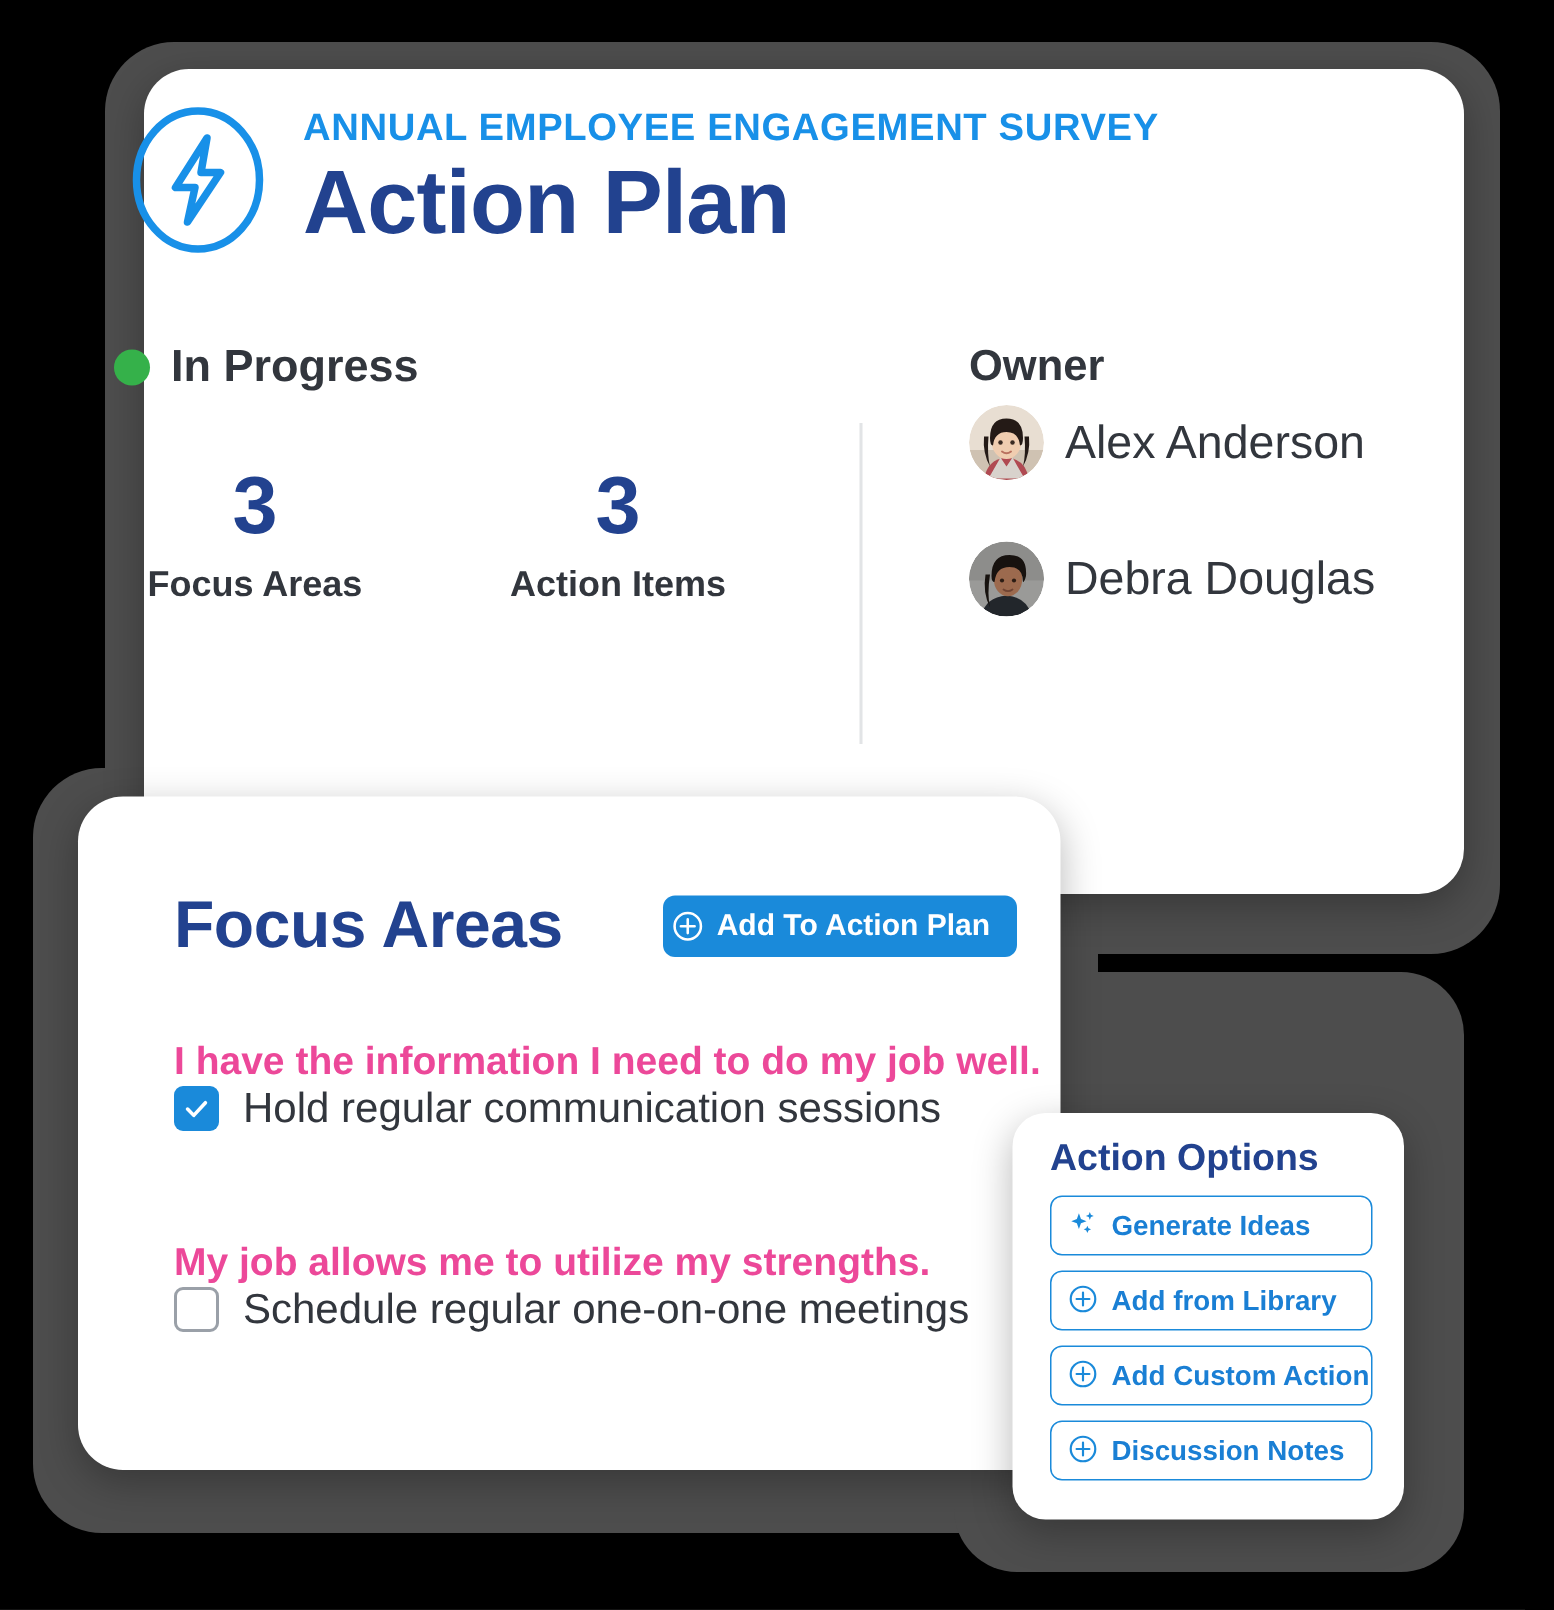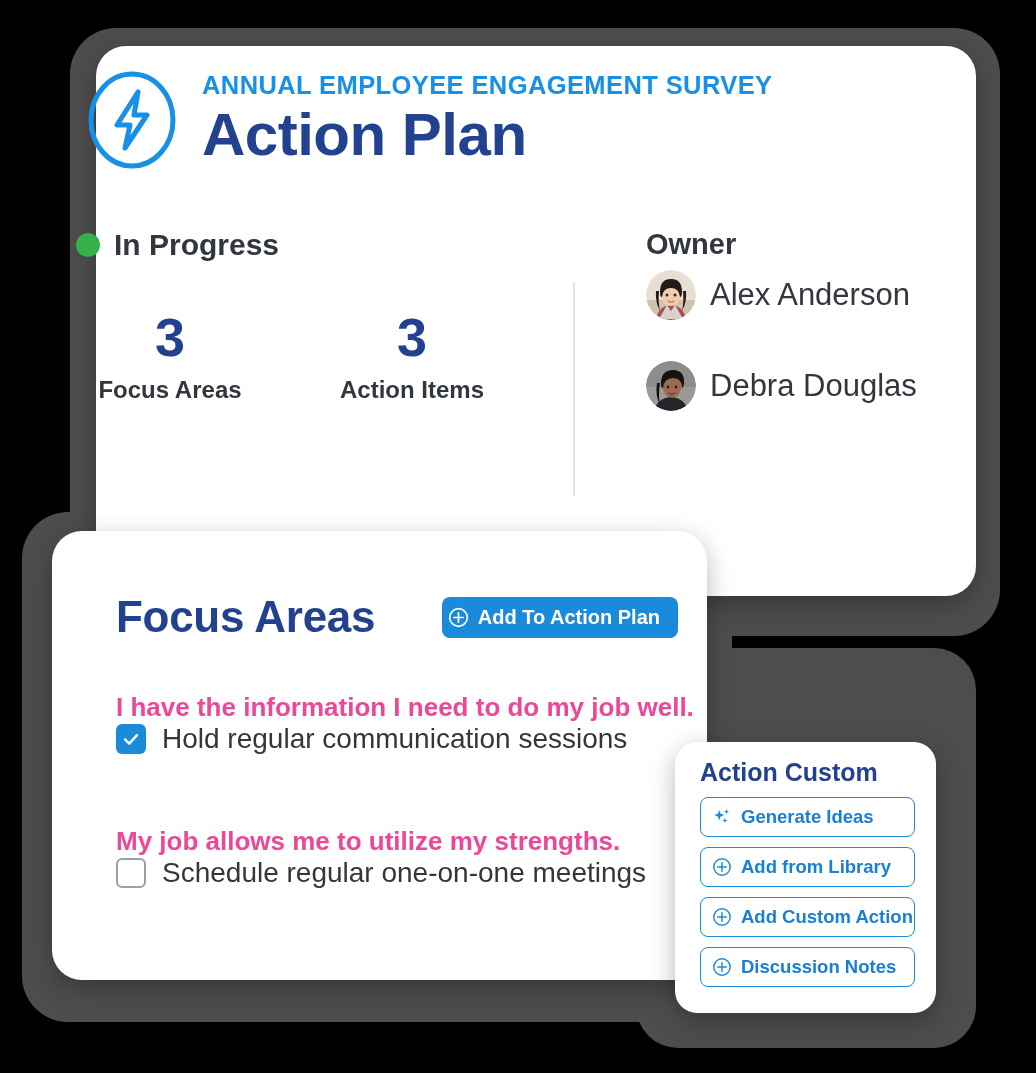--- a/index.html
+++ b/index.html
@@ -110,21 +110,21 @@
     display:flex; align-items:center; justify-content:center;
   }
   .checkbox.checked { background:#1a8ada; }
   .checkbox.unchecked { background:#fff; border:2px solid #9aa0a8; }
   .action-text { font-size:28px; color:#32363d; }
 
   
   .options-inner { position:absolute; left:700px; top:758px; width:215px; }
   .options-title { font-size:25px; font-weight:700; color:#22428f; }
   .opt-btn {
-    display:flex; align-items:center; gap:9px;
+    display:flex; align-items:flex-start; gap:9px;
     width:100%; margin-top:10px;
     border:1.6px solid #1a8ada; border-radius:8px;
     background:#fff; color:#1a7fd4;
     font-size:18.5px; font-weight:600; font-family:"Liberation Sans", sans-serif;
     padding:8px 8px 8px 11px; cursor:pointer; white-space:nowrap;
     text-align:left;
   }
   .opt-icon { flex:none; display:flex; align-items:center; }
   svg { display:block; }
 </style>
@@ -256,21 +256,21 @@
     <div class="question-text">My job allows me to utilize my strengths.</div>
     <div class="action-row">
       <span class="checkbox unchecked"></span>
       <span class="action-text">Schedule regular one-on-one meetings</span>
     </div>
   </div>
 
   <div class="card card-options"></div>
 
   <div class="options-inner">
-    <div class="options-title">Action Custom</div>
+    <div class="options-title">Action Options</div>
 
     <button class="opt-btn">
       <span class="opt-icon">
         <svg viewBox="0 0 22 22" width="20" height="20">
           <path d="M8 3.2 L9.5 7.4 L13.6 8.9 L9.5 10.4 L8 14.6 L6.5 10.4 L2.4 8.9 L6.5 7.4 Z" fill="#1a8ada"></path>
           <path d="M16 2.2 L16.8 4.3 L18.9 5.1 L16.8 5.9 L16 8 L15.2 5.9 L13.1 5.1 L15.2 4.3 Z" fill="#1a8ada"></path>
           <path d="M14.2 12.2 L15 14.1 L16.9 14.9 L15 15.7 L14.2 17.6 L13.4 15.7 L11.5 14.9 L13.4 14.1 Z" fill="#1a8ada"></path>
         </svg>
       </span>
       <span>Generate Ideas</span>

